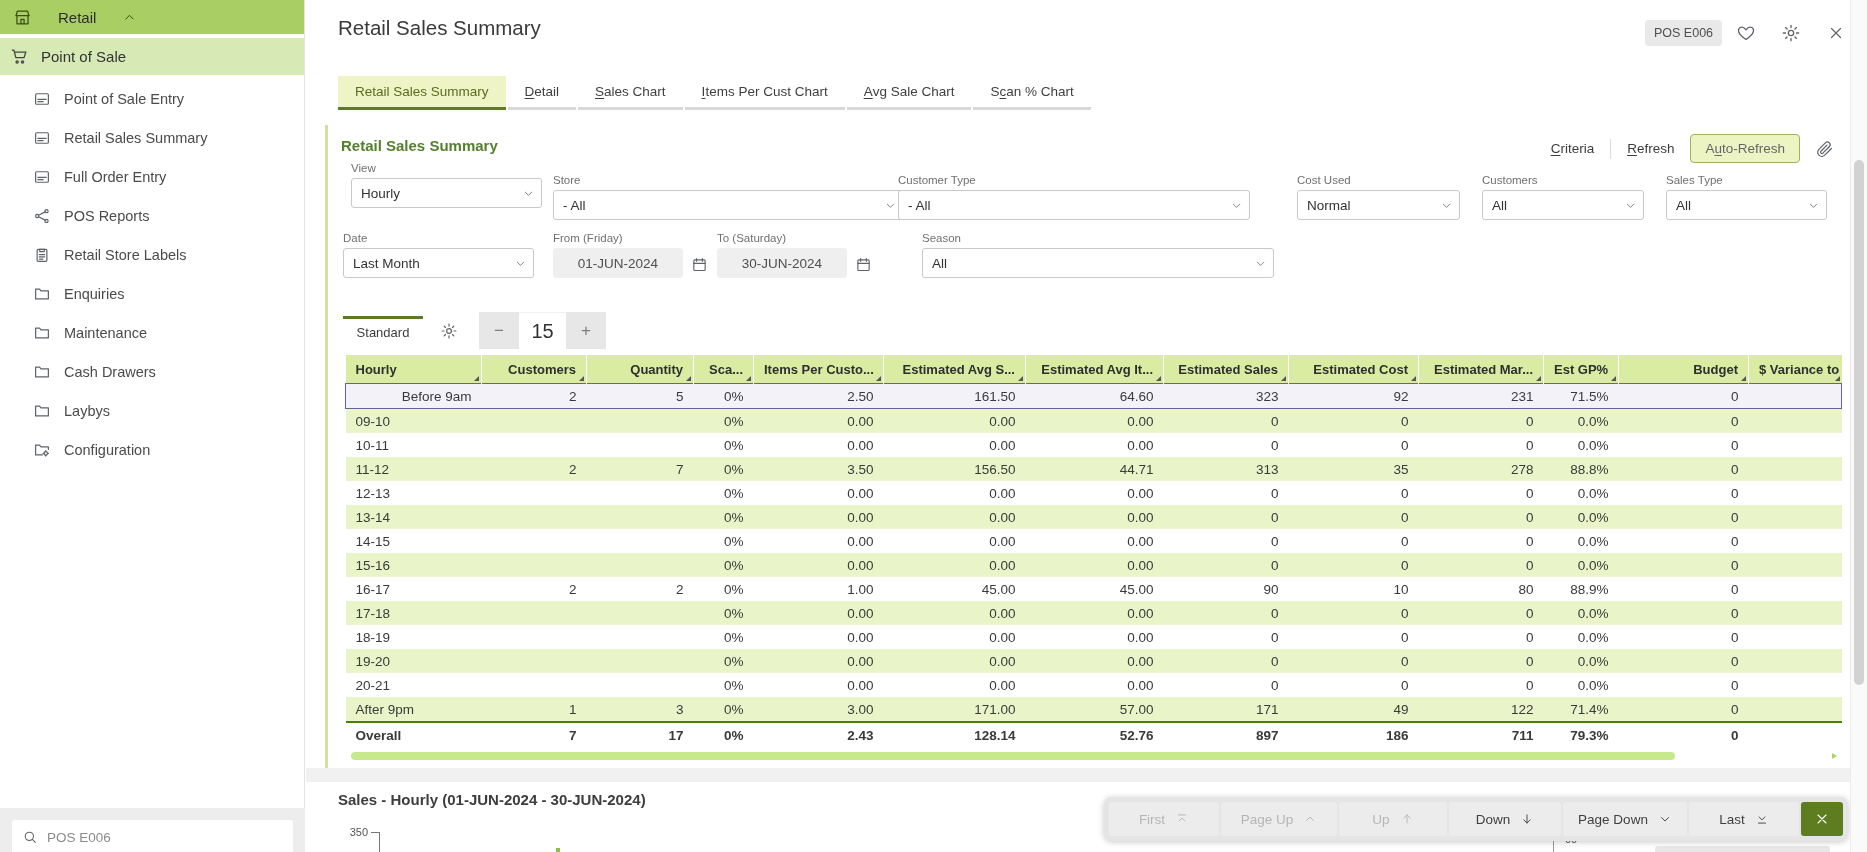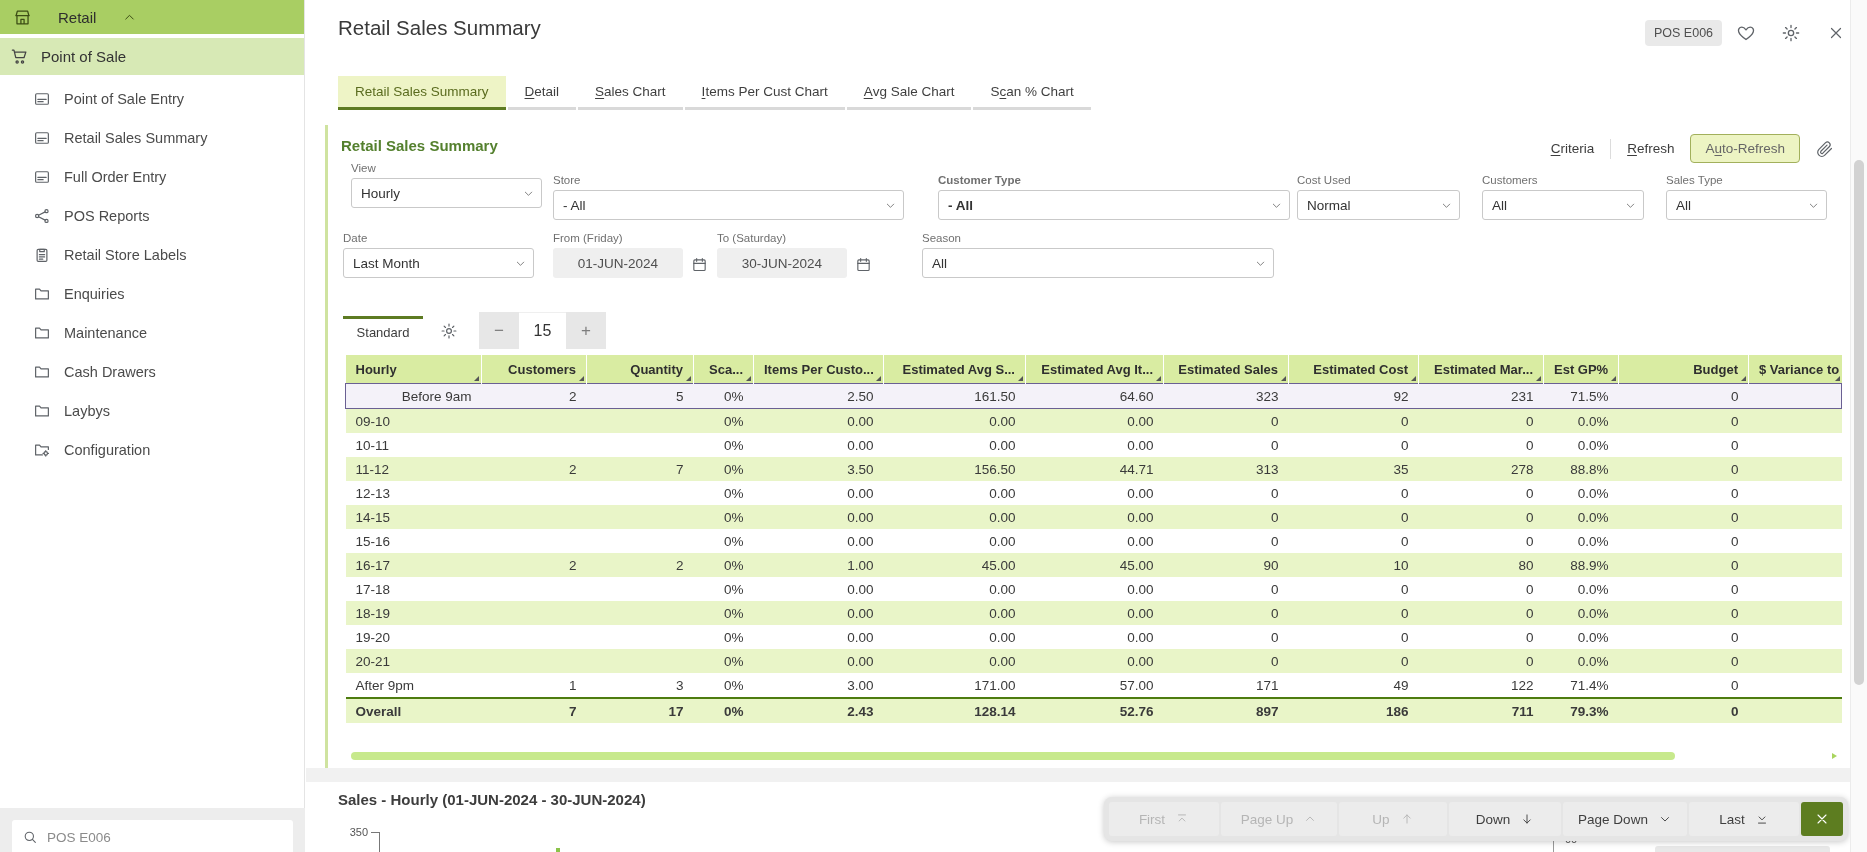--- a/index.html
+++ b/index.html
@@ -41,38 +41,38 @@
   .actions .ic{cursor:pointer;}
 
   
   .f{position:absolute;}
   .flabel{font-size:11.5px;color:#707070;margin-bottom:4px;white-space:nowrap;}
   .fselect{height:30px;border:1px solid #c9c9c9;border-radius:3px;background:#fff;display:flex;align-items:center;padding:0 26px 0 9px;font-size:13.5px;color:#333;position:relative;box-sizing:border-box;cursor:pointer;}
   .fselect .selch{position:absolute;right:7px;color:#555;}
   .finput{height:30px;background:#efefef;border-radius:3px;display:flex;align-items:center;justify-content:center;font-size:13.5px;color:#4f4f4f;box-sizing:border-box;}
   #f-view{left:15px;top:37px;width:191px;margin-left:8px;}
   #f-store{left:225px;top:49px;width:351px;}
-  #f-ctype{left:610px;top:49px;width:352px;font-weight:bold;}
+  #f-ctype{left:570px;top:49px;width:352px;}
   #f-cost{left:969px;top:49px;width:163px;}
   #f-cust{left:1154px;top:49px;width:162px;}
   #f-stype{left:1338px;top:49px;width:161px;}
   #f-date{left:15px;top:107px;width:191px;}
   #f-from{left:225px;top:107px;width:130px;}
   #f-to{left:389px;top:107px;width:130px;}
   #f-season{left:594px;top:107px;width:352px;}
   .cal{position:absolute;cursor:pointer;}
   #cal-from{left:363px;top:131px;}
   #cal-to{left:527px;top:131px;}
 
   
   .view-tab{position:absolute;left:15px;top:191px;width:80px;height:30px;border-top:3px solid #5d7b22;display:flex;align-items:center;justify-content:center;font-size:13px;color:#3d3d3d;box-sizing:border-box;cursor:pointer;background:#fff;}
   #ic-gear2{position:absolute;left:112px;top:197px;cursor:pointer;}
   .stepper{position:absolute;left:151px;top:187px;display:flex;height:37px;}
   .step-btn{width:40px;background:#e7e7e7;border:none;display:flex;align-items:center;justify-content:center;font-size:17px;color:#7d7d7d;cursor:pointer;font-family:inherit;}
-  .step-val{width:47px;background:#fff;border-top:1px solid #efefef;display:flex;align-items:center;justify-content:center;font-size:16px;color:#333;box-sizing:border-box;}
+  .step-val{width:47px;background:#fff;border-top:1px solid #efefef;display:flex;align-items:center;justify-content:center;font-size:20px;color:#333;box-sizing:border-box;}
 
   
   .tablewrap{position:absolute;left:17px;top:230px;width:1496px;}
   table{border-collapse:collapse;table-layout:fixed;width:1496px;}
   col:nth-child(1){width:136px;} col:nth-child(2){width:105px;} col:nth-child(3){width:107px;}
   col:nth-child(4){width:60px;}  col:nth-child(5){width:130px;} col:nth-child(6){width:142px;}
   col:nth-child(7){width:138px;} col:nth-child(8){width:125px;} col:nth-child(9){width:130px;}
   col:nth-child(10){width:125px;}col:nth-child(11){width:75px;} col:nth-child(12){width:130px;}
   col:nth-child(13){width:93px;}
   th{background:#d9eca2;height:28px;font-size:13px;color:#2f2f2f;font-weight:bold;padding:0 10px;position:relative;border-right:1px solid rgba(255,255,255,.75);white-space:nowrap;overflow:hidden;text-align:right;cursor:pointer;}
@@ -526,20 +526,35 @@
               <td>0.00</td>
               <td>0.00</td>
               <td>0</td>
               <td>0</td>
               <td>0</td>
               <td>0.0%</td>
               <td>0</td>
               <td></td>
             </tr>
             <tr class="">
+              <td>13-14</td>
+              <td></td>
+              <td></td>
+              <td>0%</td>
+              <td>0.00</td>
+              <td>0.00</td>
+              <td>0.00</td>
+              <td>0</td>
+              <td>0</td>
+              <td>0</td>
+              <td>0.0%</td>
+              <td>0</td>
+              <td></td>
+            </tr>
+            <tr class="">
               <td>14-15</td>
               <td></td>
               <td></td>
               <td>0%</td>
               <td>0.00</td>
               <td>0.00</td>
               <td>0.00</td>
               <td>0</td>
               <td>0</td>
               <td>0</td>

